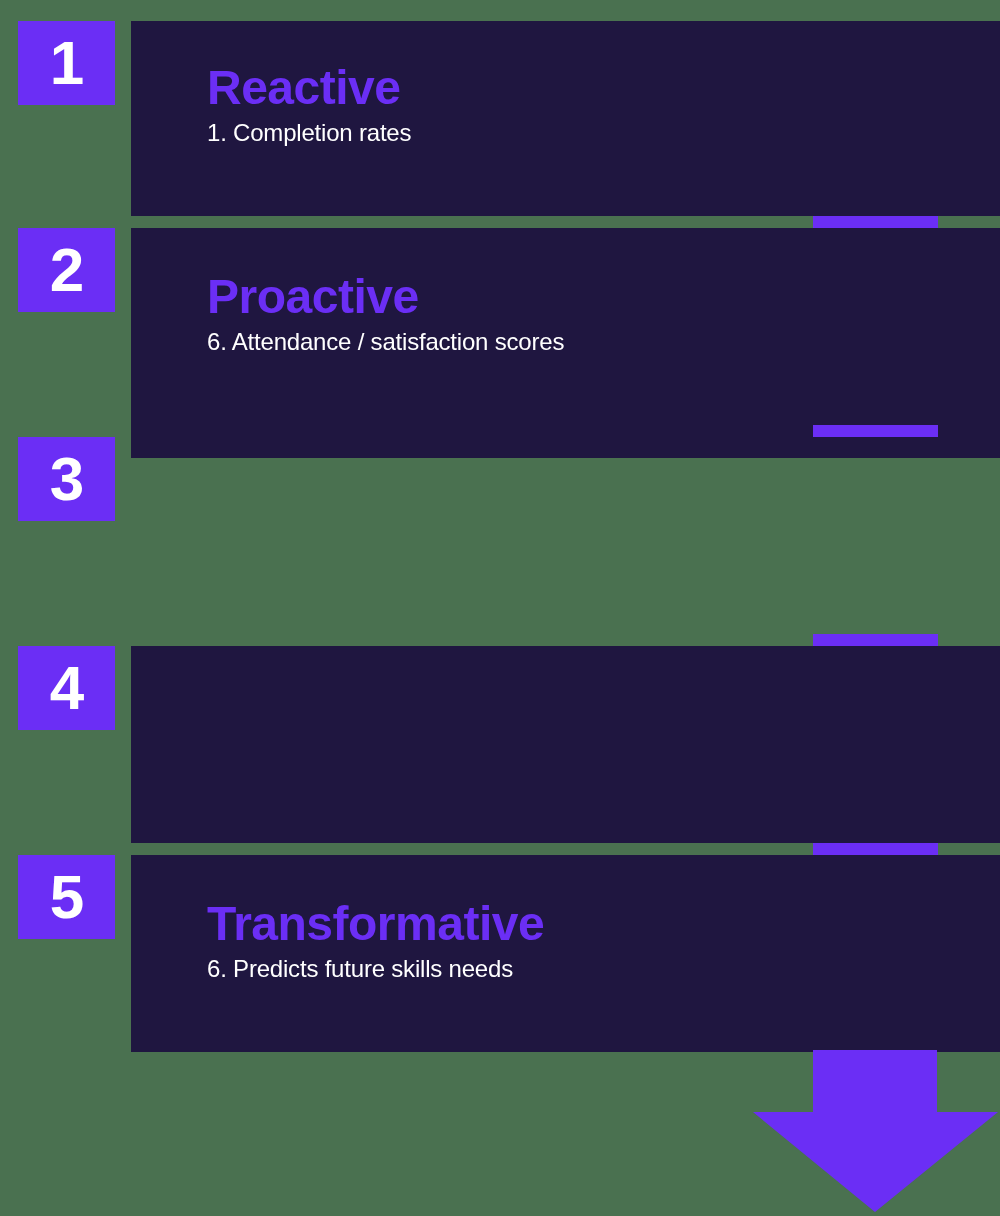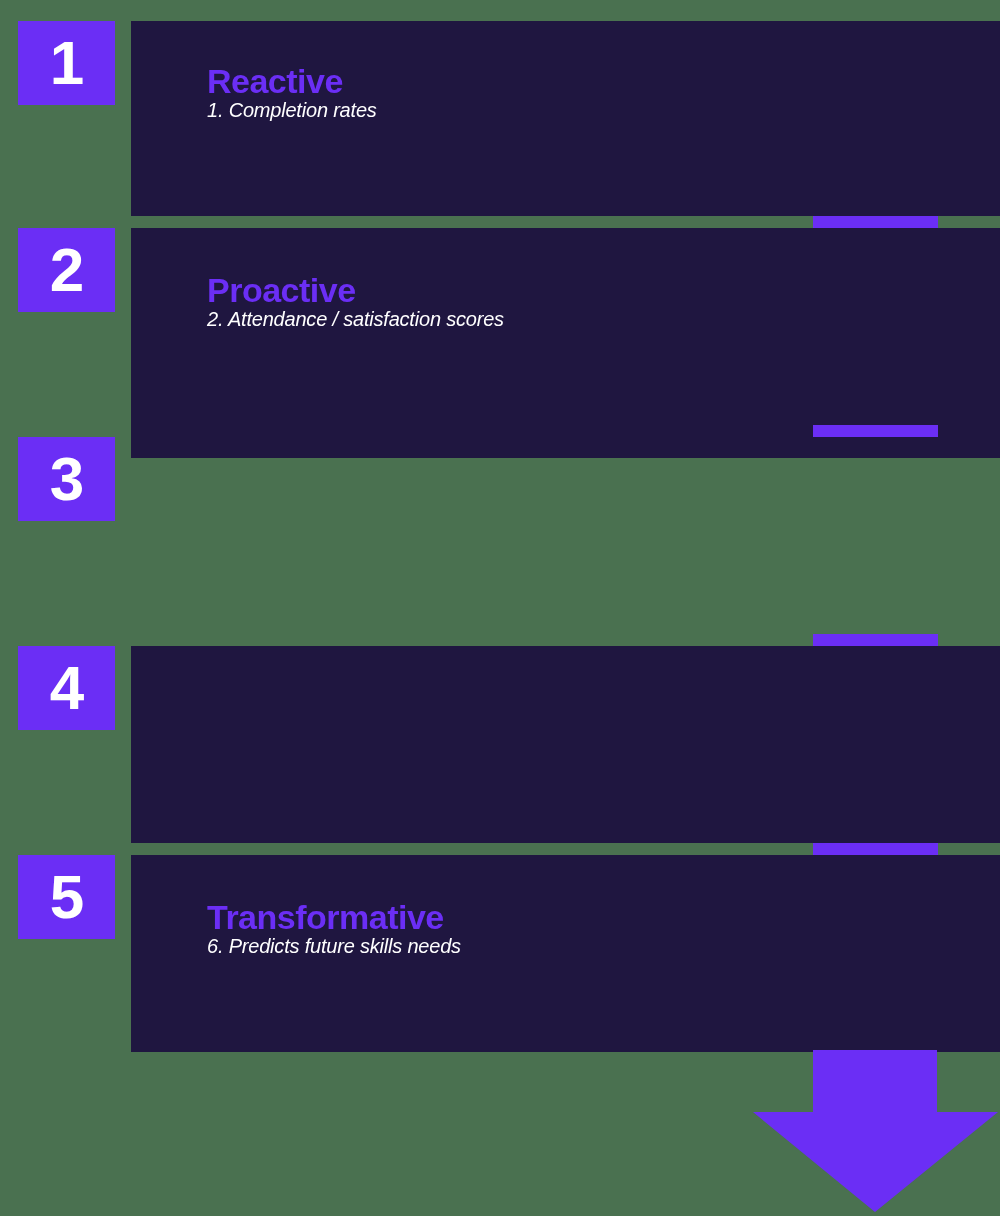--- a/index.html
+++ b/index.html
@@ -50,35 +50,34 @@
   }
 
   .stage-inner {
     position: absolute;
     left: 76px;
     right: 10px;
   }
 
   .stage-title {
     color: #6b2ef5;
-    font-size: 34px;
+    font-size: 48px;
     font-weight: 700;
     line-height: 1.02;
     letter-spacing: -0.5px;
     margin: 0;
     white-space: nowrap;
   }
 
   .stage-sub {
     color: #ffffff;
-    font-size: 20px;
-    font-style: italic;
+    font-size: 24px;
     font-weight: 400;
     line-height: 1.15;
-    margin: 0 0 0 0;
+    margin: 6px 0 0 0;
     white-space: nowrap;
     letter-spacing: -0.2px;
   }
 
   
   .connector-bar {
     position: absolute;
     left: 813px;
     width: 125px;
     height: 12px;
@@ -109,21 +108,21 @@
     </div>
   </div>
   <div class="connector-bar" style="top:216px;"></div>
 
   <div class="num-chip" style="top:228px;height:84px;">
     <span>2</span>
   </div>
   <div class="stage-panel" style="top:228px;height:230px;">
     <div class="stage-inner" style="top:45px;">
       <div class="stage-title">Proactive</div>
-      <div class="stage-sub">2. Attendance / satisfaction scores</div>
+      <div class="stage-sub">6. Attendance / satisfaction scores</div>
     </div>
   </div>
   <div class="connector-bar" style="top:425px;"></div>
 
   <div class="num-chip" style="top:437px;height:84px;">
     <span>3</span>
   </div>
   <div class="connector-bar" style="top:634px;"></div>
 
   <div class="num-chip" style="top:646px;height:84px;">

